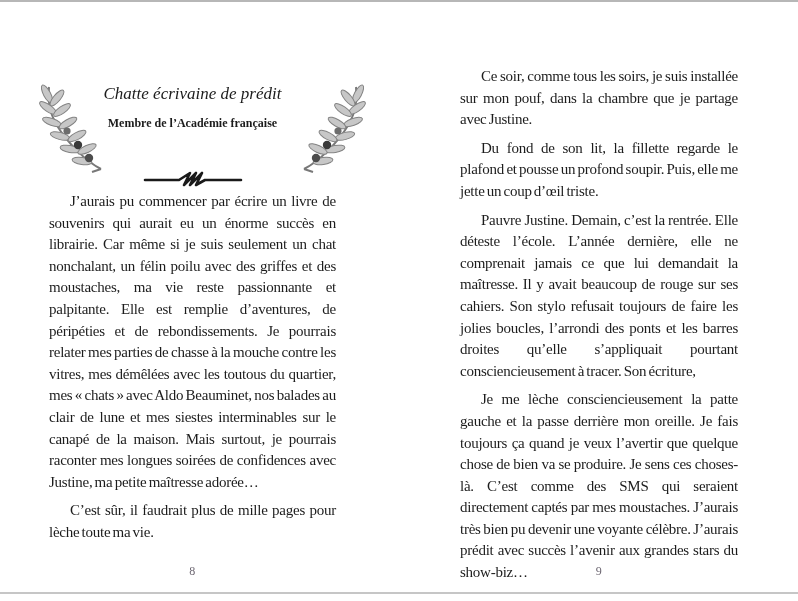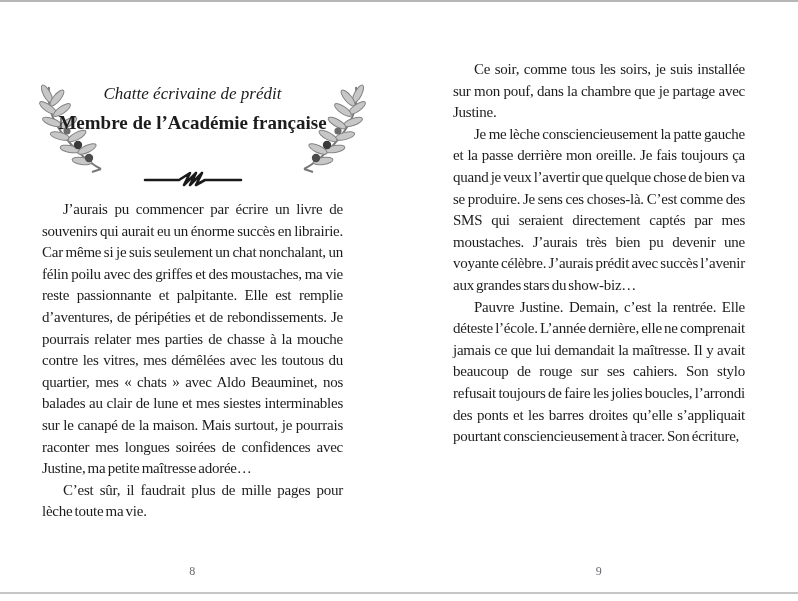--- a/index.html
+++ b/index.html
@@ -18,37 +18,37 @@
   .page{position:absolute;top:0;height:601px;}
   .page.left{left:42px;width:301px;}
   .page.right{left:453px;width:292px;}
 
   
   .chapter-header{position:absolute;top:74px;left:0;width:100%;text-align:center;}
   .author-title{
     margin:0;font-size:21px;font-weight:bold;letter-spacing:.2px;line-height:24px;
   }
   .subtitle{font-style:italic;font-size:17px;margin-top:10px;line-height:20px;}
-  .affiliation{font-weight:bold;font-size:19px;margin-top:10px;line-height:18px;}
+  .affiliation{font-weight:bold;font-size:12px;margin-top:10px;line-height:18px;}
 
   .branch{position:absolute;width:72px;height:95px;}
   .branch-left{left:-8px;top:82px;}
   .branch-right{right:-28px;top:82px;transform:scaleX(-1);}
 
   .divider{position:absolute;top:169px;left:0;width:100%;text-align:center;}
   .divider svg{width:104px;height:20px;}
 
   
   .body-text{position:absolute;left:0;width:100%;
     font-size:15px;line-height:21.6px;
     letter-spacing:-0.25px;word-spacing:-1.3px;
     text-align:justify;}
-  .page.left  .body-text{top:199px;}
+  .page.left  .body-text{top:184px;}
   .page.right .body-text{top:59px;}
-  .body-text p{margin:0;text-indent:21px;}
+  .body-text p{margin:7px;text-indent:21px;}
 
   .folio{position:absolute;top:564px;left:0;width:100%;
     text-align:center;font-size:12px;color:#6d6772;letter-spacing:.5px;}
 </style>
 </head>
 <body>
 
 <div class="hairline top"></div>
 
 <section class="page left">
@@ -114,20 +114,21 @@
       <p>J’aurais pu commencer par écrire un livre de souvenirs qui aurait eu un énorme succès en librairie. Car même si je suis seulement un chat nonchalant, un félin poilu avec des griffes et des moustaches, ma vie reste passionnante et palpitante. Elle est remplie d’aventures, de péripéties et de rebondissements. Je pourrais relater mes parties de chasse à la mouche contre les vitres, mes démêlées avec les toutous du quartier, mes « chats » avec Aldo Beauminet, nos balades au clair de lune et mes siestes interminables sur le canapé de la maison. Mais surtout, je pourrais raconter mes longues soirées de confidences avec Justine, ma petite maîtresse adorée…</p>
       <p>C’est sûr, il faudrait plus de mille pages pour lèche toute ma vie.</p>
     </div>
 
   <div class="folio">8</div>
 </section>
 
 <section class="page right">
   <div class="body-text">
       <p>Ce soir, comme tous les soirs, je suis installée sur mon pouf, dans la chambre que je partage avec Justine.</p>
+      <p>Du fond de son lit, la fillette regarde le plafond et pousse un profond soupir. Puis, elle me jette un coup d’œil triste.</p>
+      <p>Pauvre Justine. Demain, c’est la rentrée. Elle déteste l’école. L’année dernière, elle ne comprenait jamais ce que lui demandait la maîtresse. Il y avait beaucoup de rouge sur ses cahiers. Son stylo refusait toujours de faire les jolies boucles, l’arrondi des ponts et les barres droites qu’elle s’appliquait pourtant consciencieusement à tracer. Son écriture,</p>
       <p>Je me lèche consciencieusement la patte gauche et la passe derrière mon oreille. Je fais toujours ça quand je veux l’avertir que quelque chose de bien va se produire. Je sens ces choses-là. C’est comme des SMS qui seraient directement captés par mes moustaches. J’aurais très bien pu devenir une voyante célèbre. J’aurais prédit avec succès l’avenir aux grandes stars du show-biz…</p>
-      <p>Pauvre Justine. Demain, c’est la rentrée. Elle déteste l’école. L’année dernière, elle ne comprenait jamais ce que lui demandait la maîtresse. Il y avait beaucoup de rouge sur ses cahiers. Son stylo refusait toujours de faire les jolies boucles, l’arrondi des ponts et les barres droites qu’elle s’appliquait pourtant consciencieusement à tracer. Son écriture,</p>
     </div>
 
   <div class="folio">9</div>
 </section>
 
 <div class="hairline bottom"></div>
 
 </body></html>

